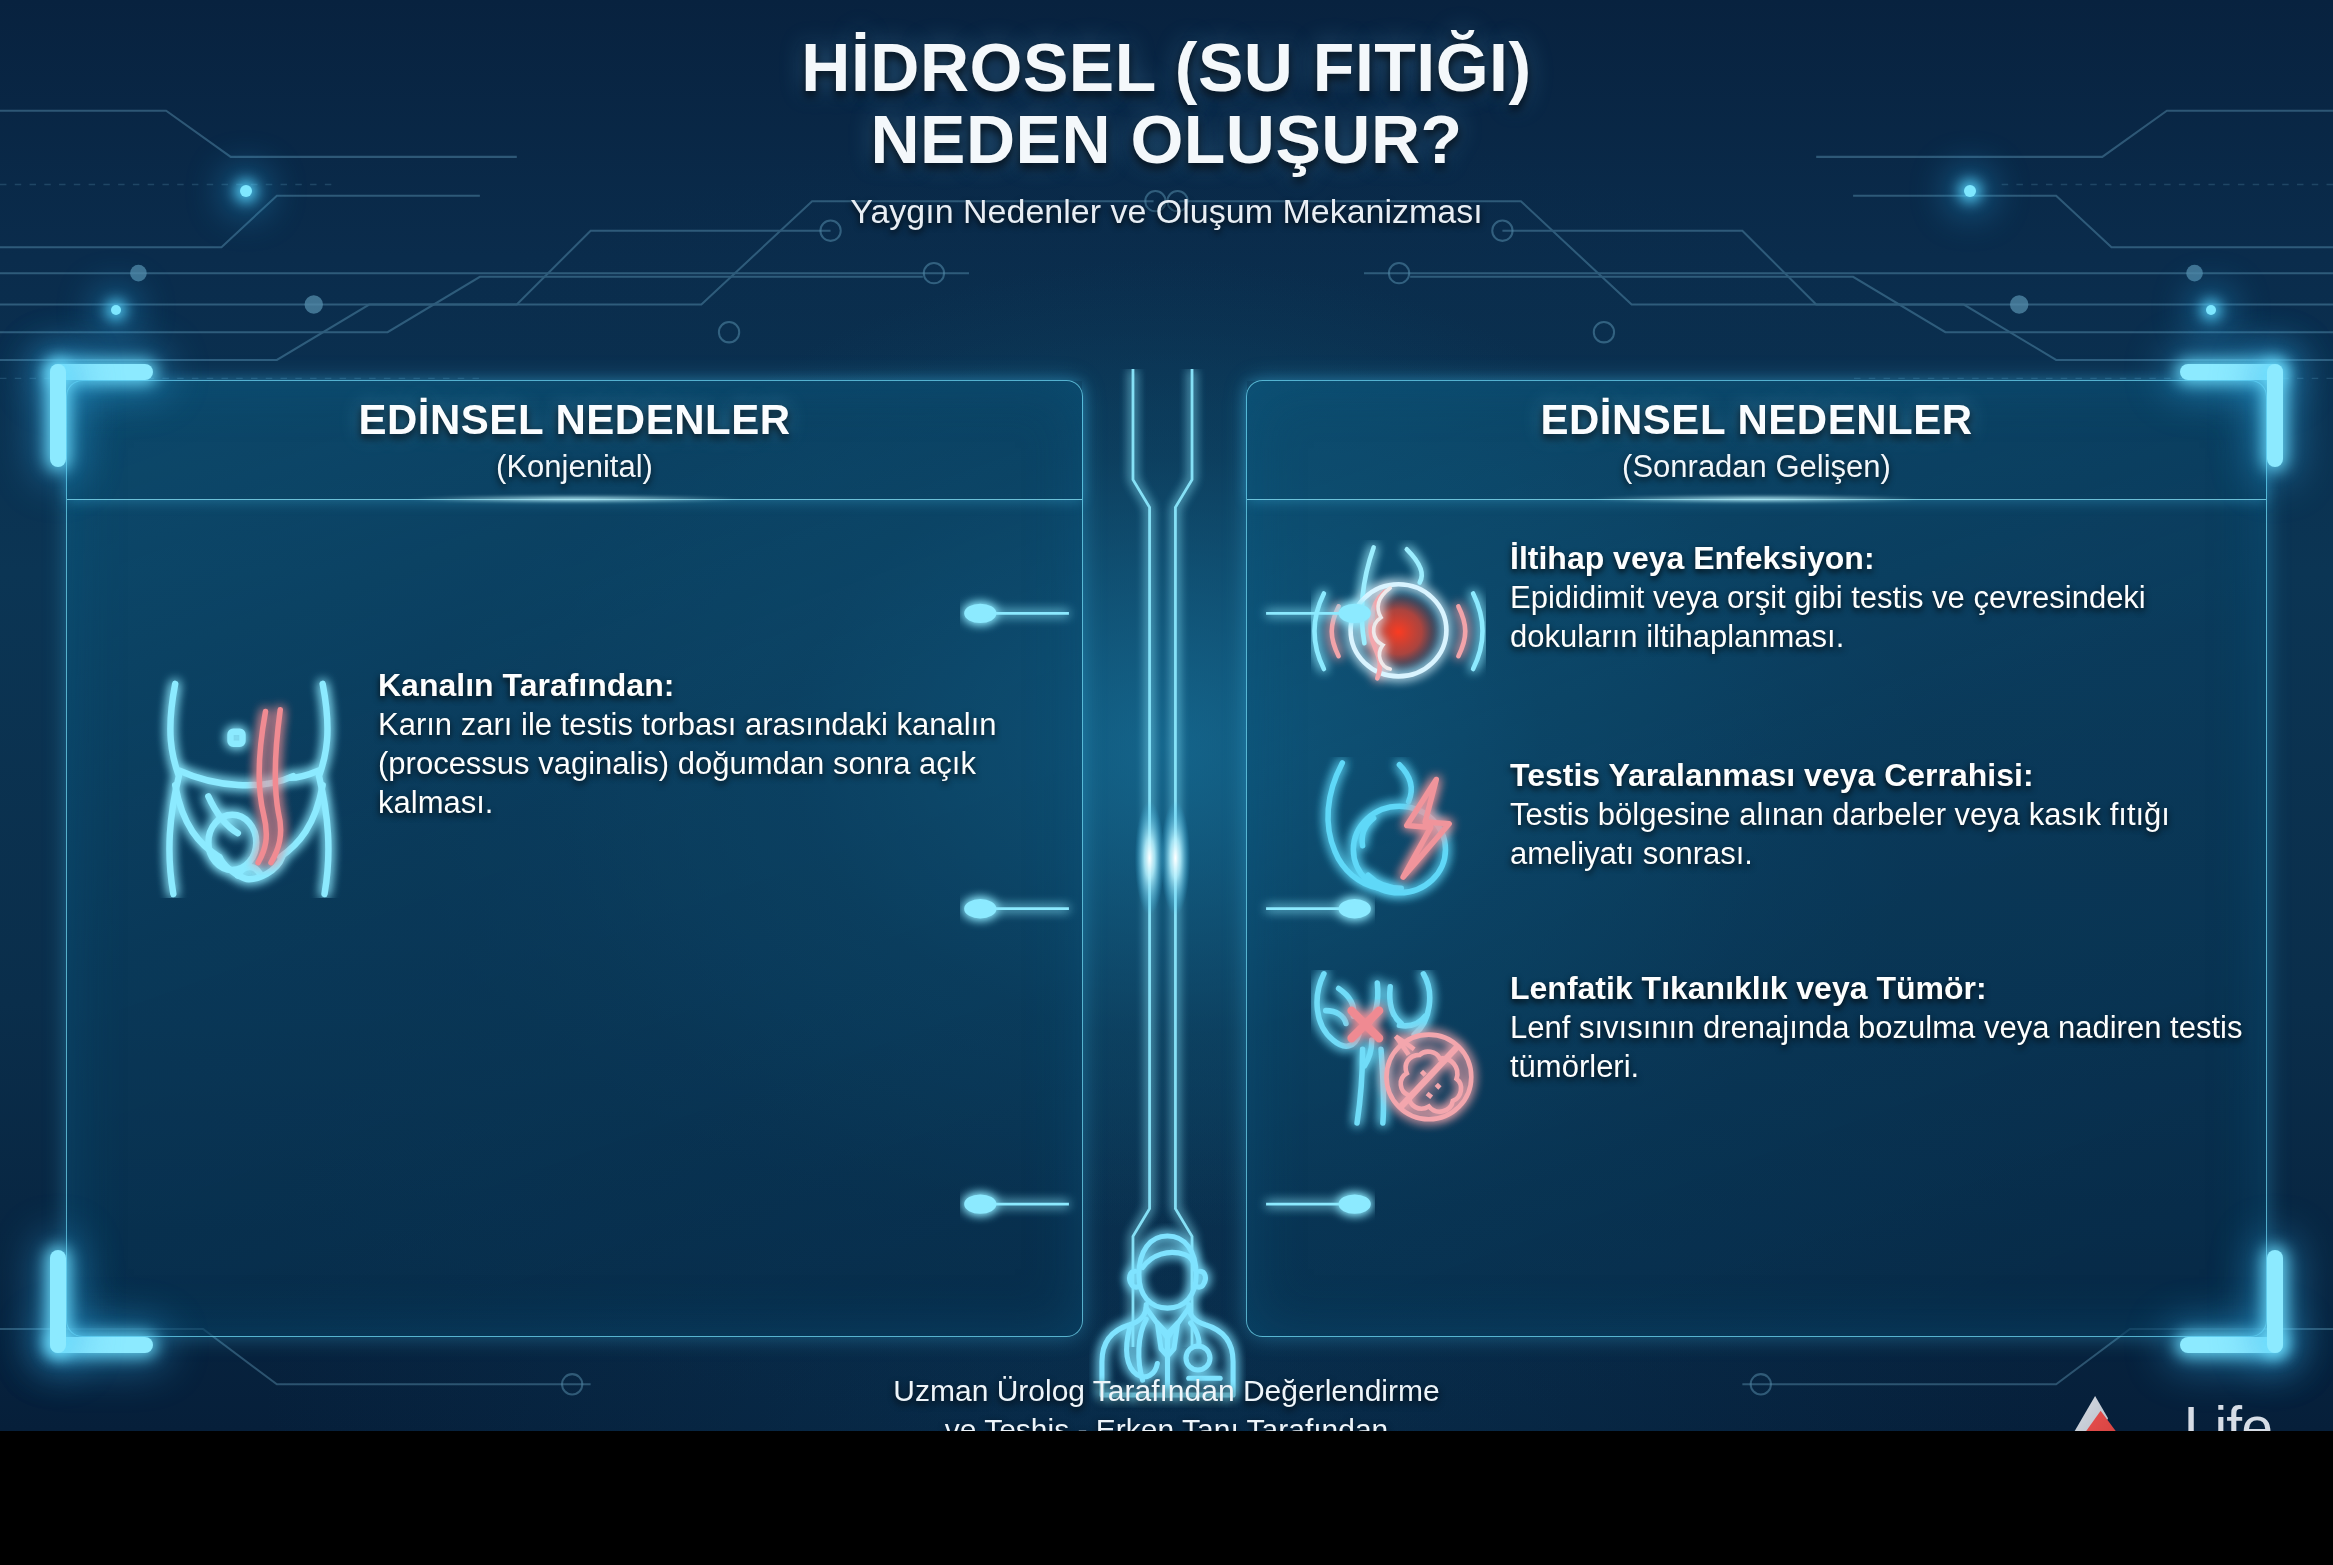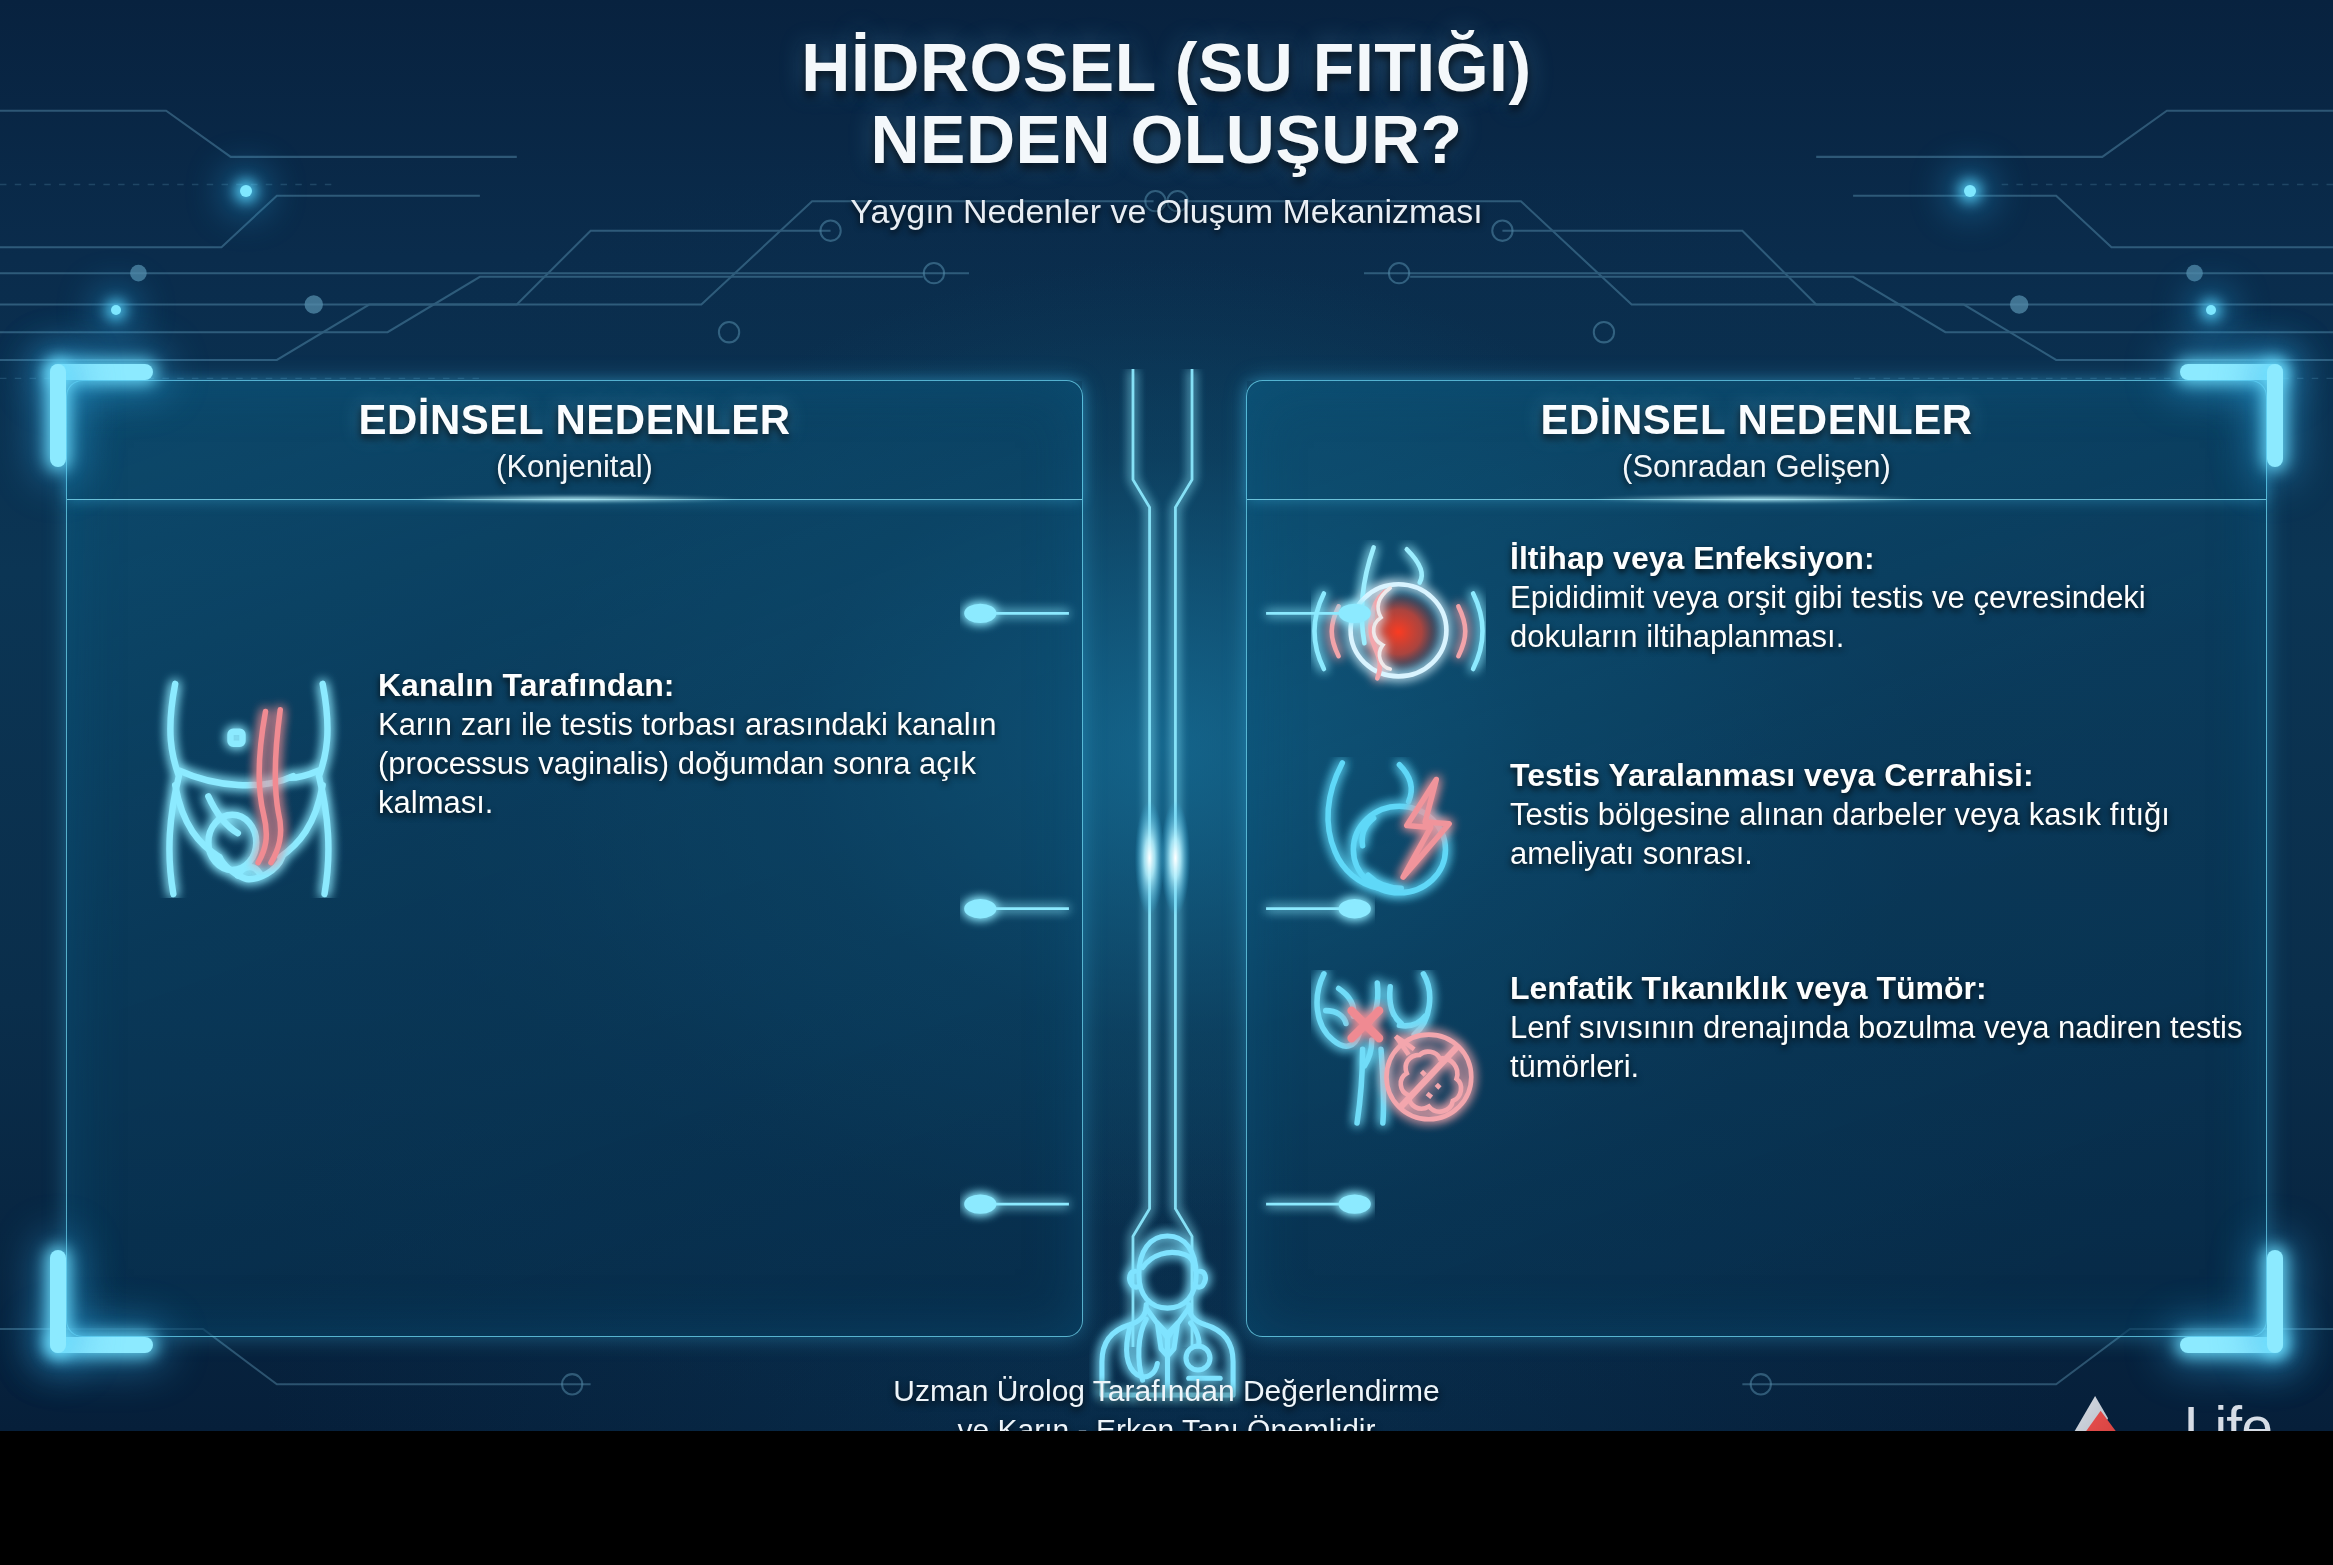--- a/index.html
+++ b/index.html
@@ -369,21 +369,21 @@
       <path d="M62 104 C52 122 52 150 58 170"></path>
       <path d="M44 114 C38 136 40 156 52 164 C62 170 72 164 74 152"></path>
       <circle cx="118" cy="146" r="13"></circle>
       <path d="M110 108 C120 120 120 132 118 133"></path>
       <line x1="108" y1="168" x2="142" y2="168"></line>
     </g>
   </svg>
 
   <div class="footer">
     <div>Uzman Ürolog Tarafından Değerlendirme</div>
-    <div>ve Karın - Erken Tanı Önemlidir</div>
+    <div>ve Teşhis - Erken Tanı Tarafından</div>
   </div>
 
   <div id="logo">
     <svg width="111" height="89" viewBox="0 0 120 96">
       <defs>
         <linearGradient id="gray" x1="0" y1="0" x2="1" y2="1">
           <stop offset="0%" stop-color="#e4e8ee"></stop>
             <stop offset="100%" stop-color="#a9b1bd"></stop>
         </linearGradient>
         <linearGradient id="red" x1="0" y1="0" x2="1" y2="1">

